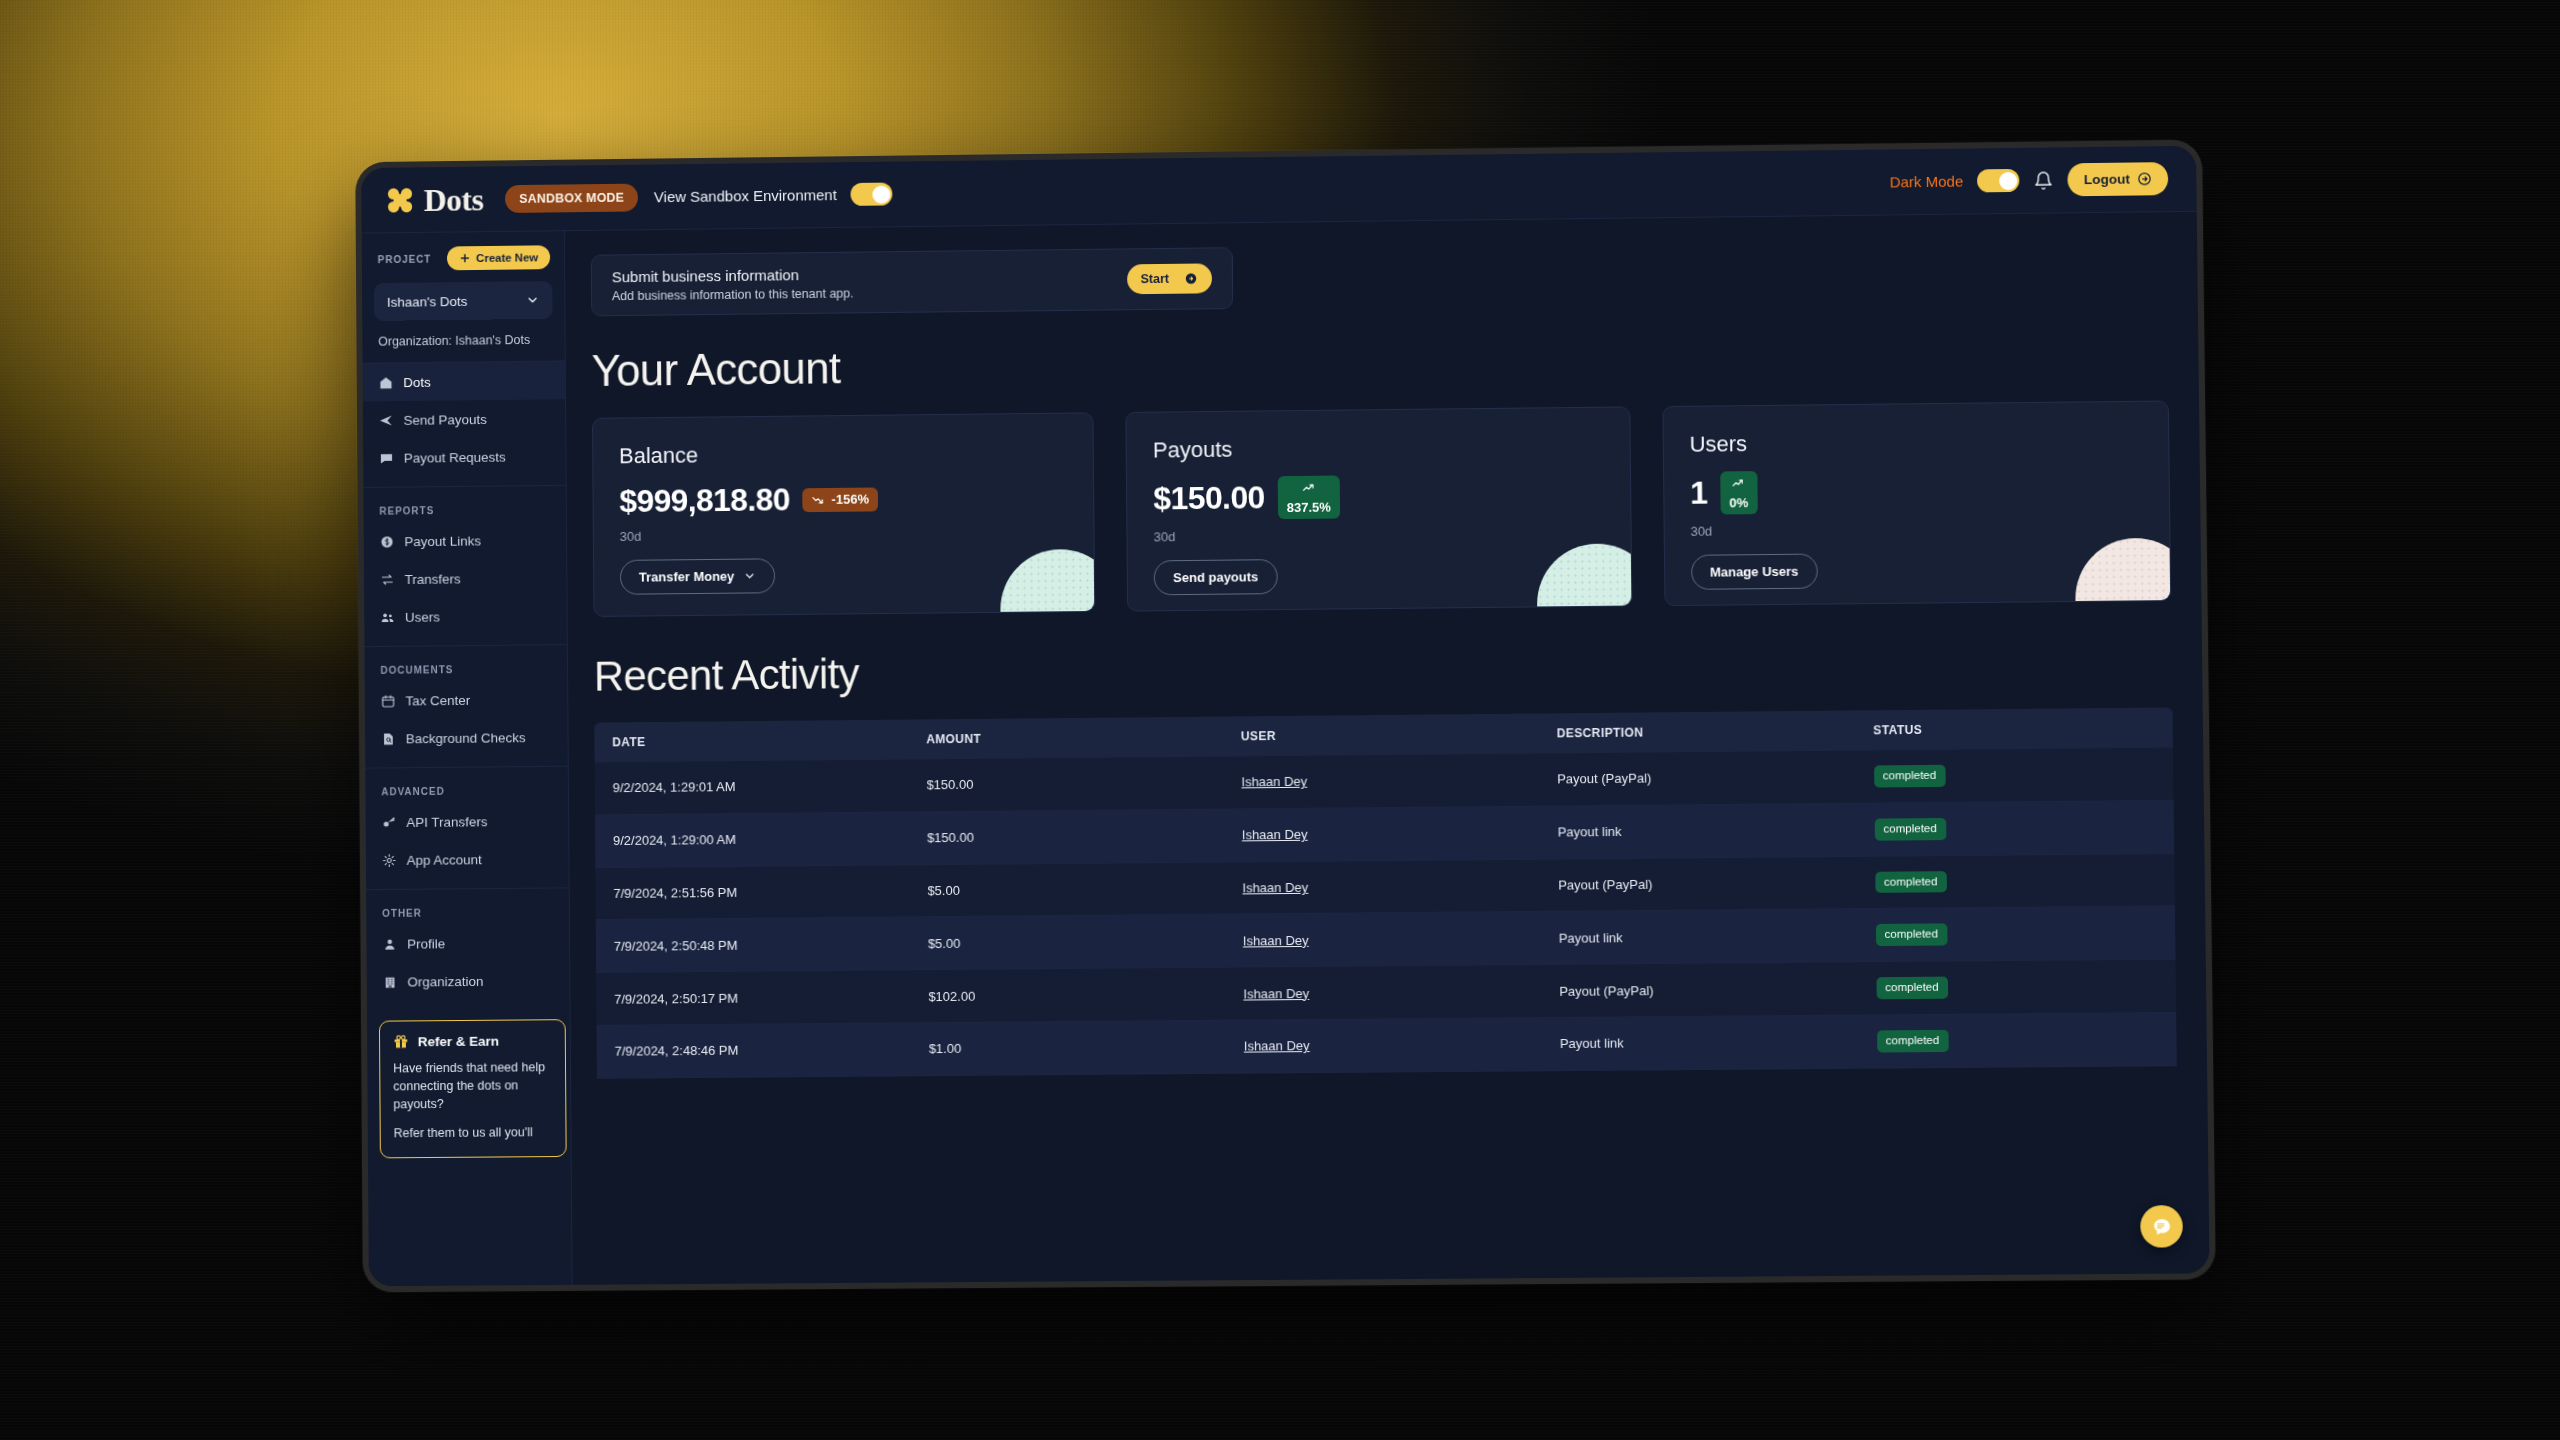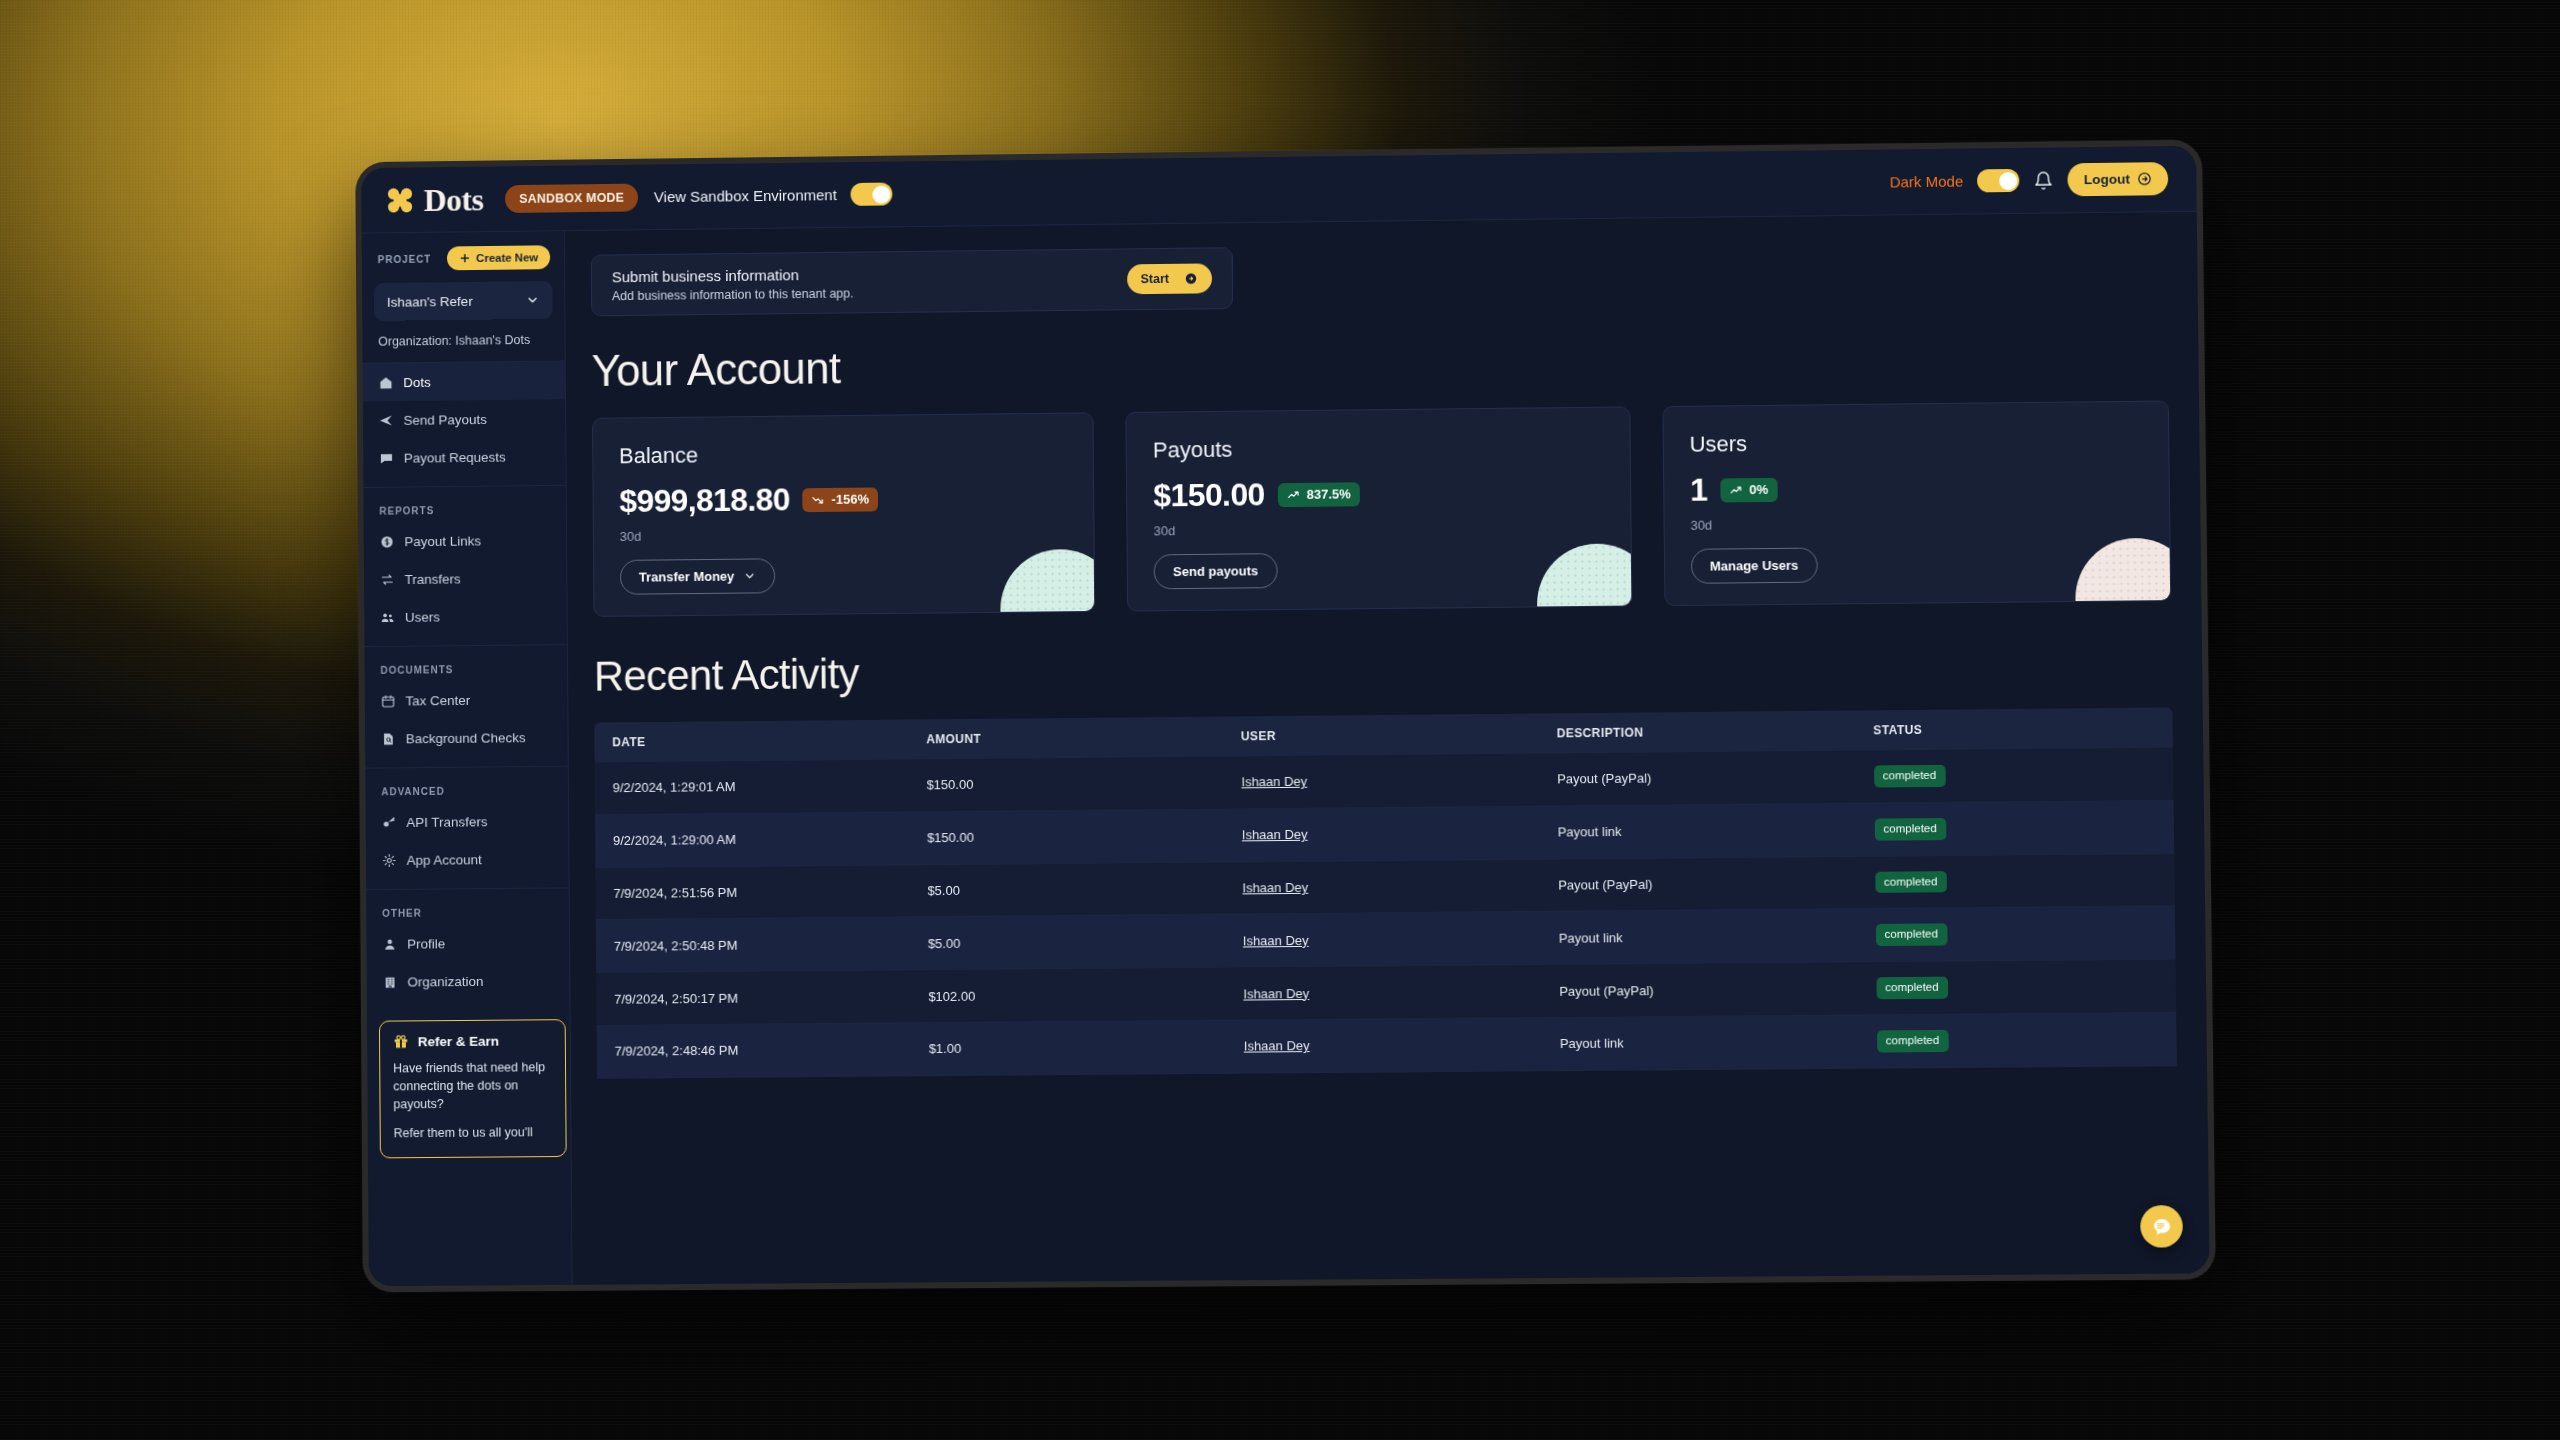--- a/index.html
+++ b/index.html
@@ -303,21 +303,21 @@
   .stat-value { color: #ffffff; font-size: 32px; font-weight: 700; letter-spacing: -0.6px; }
   .chip {
     display: flex; align-items: center; gap: 6px;
     border-radius: 6px;
     padding: 5px 9px;
     font-size: 13px;
     font-weight: 700;
     color: #ffffff;
     line-height: 1;
   }
-  .chip.up { background: #11643f; }
+  .chip.up { background: #11643f; flex-direction: column; }
   .chip.down { background: #8c4418; }
   .chip svg { width: 14px; height: 14px; display: block; }
 
   .stat-period { color: #9aa5bd; font-size: 13px; margin-top: 9px; }
 
   .ghost-btn {
     margin-top: 16px;
     background: transparent;
     border: 1px solid #5f6a82;
     border-radius: 999px;
@@ -465,21 +465,21 @@
         <span class="side-head-label">PROJECT</span>
         <button class="create-btn">
           <svg viewBox="0 0 24 24" width="12" height="12" stroke="#17203a" stroke-width="3" stroke-linecap="round">
                 <path d="M12 5v14M5 12h14"></path>
               </svg>
           <span>Create New</span>
         </button>
       </div>
 
       <div class="project-select">
-        <span>Ishaan's Refer</span>
+        <span>Ishaan's Dots</span>
         <svg viewBox="0 0 24 24" width="14" height="14" fill="none" stroke="#e9edf5" stroke-width="2.4" stroke-linecap="round" stroke-linejoin="round">
           <path d="M6 9l6 6 6-6"></path>
         </svg>
       </div>
 
       <div class="org-line">Organization: Ishaan's Dots</div>
 
       <div class="nav-section first" id="nav-primary">
             <div class="nav-item active">
               <svg class="ico" viewBox="0 0 24 24" fill="none" stroke="#ccd4e3" stroke-width="1.8" stroke-linecap="round" stroke-linejoin="round">

